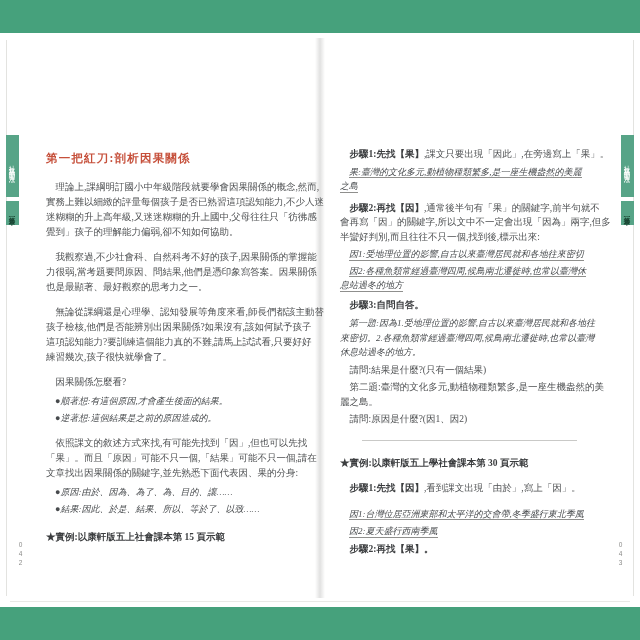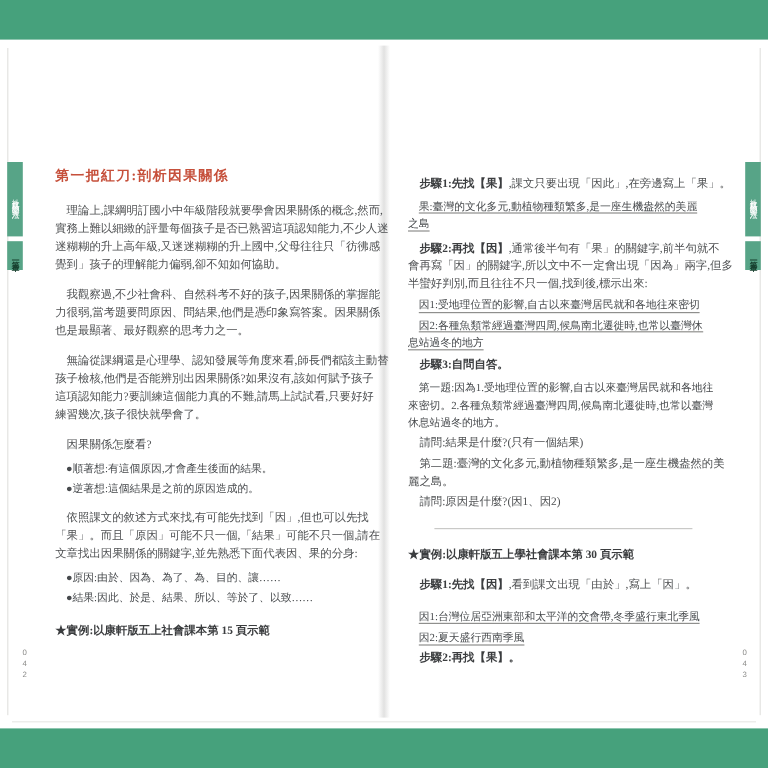--- a/index.html
+++ b/index.html
@@ -13,22 +13,22 @@
           background:linear-gradient(to right,rgba(0,0,0,0) 0%,rgba(90,90,88,0.18) 50%,rgba(0,0,0,0) 100%);}
   .page-bottom-edge{position:absolute;left:10px;width:620px;top:601px;height:1px;background:#e9e9e6;}
   .tab{position:absolute;width:13px;background:#57a487;color:#ffffff;
        writing-mode:vertical-rl;text-orientation:upright;
        font-size:6.5px;line-height:13px;letter-spacing:1.5px;
        display:flex;align-items:center;justify-content:center;
        font-family:"Liberation Sans","DejaVu Sans",sans-serif;}
   .tab.chap{color:#17402f;font-weight:bold;font-size:6.5px;letter-spacing:1px;}
   .col{position:absolute;color:#4e5052;font-size:9.5px;line-height:15px;white-space:pre;}
   .col .ln{white-space:pre;}
-  .ln.h{color:#c6503b;font-weight:bold;font-size:11.5px;letter-spacing:1.2px;line-height:14px;}
-  .ln.k,.ln.ku{font-size:9px;color:#474a4d;}
+  .ln.h{color:#c6503b;font-weight:bold;font-size:11.5px;letter-spacing:1.2px;line-height:14px;margin-top:11px;}
+  .ln.k,.ln.ku{font-style:italic;font-size:9px;color:#474a4d;}
   .ln.ku .us{border-bottom:1px solid #8f8f8d;padding-bottom:0.5px;}
   .ln.b,.bseg{font-weight:bold;color:#3b3d3f;}
   .ln.hr{height:1px;}
   .ln.hr .rule{display:block;border-top:1px solid #c9c9c7;width:215px;margin-left:22px;}
   .pagenum{position:absolute;writing-mode:vertical-rl;text-orientation:upright;
            color:#8b8b89;font-size:6.5px;letter-spacing:2px;
            font-family:"Liberation Sans","DejaVu Sans",sans-serif;}
 </style>
 </head>
 <body>

